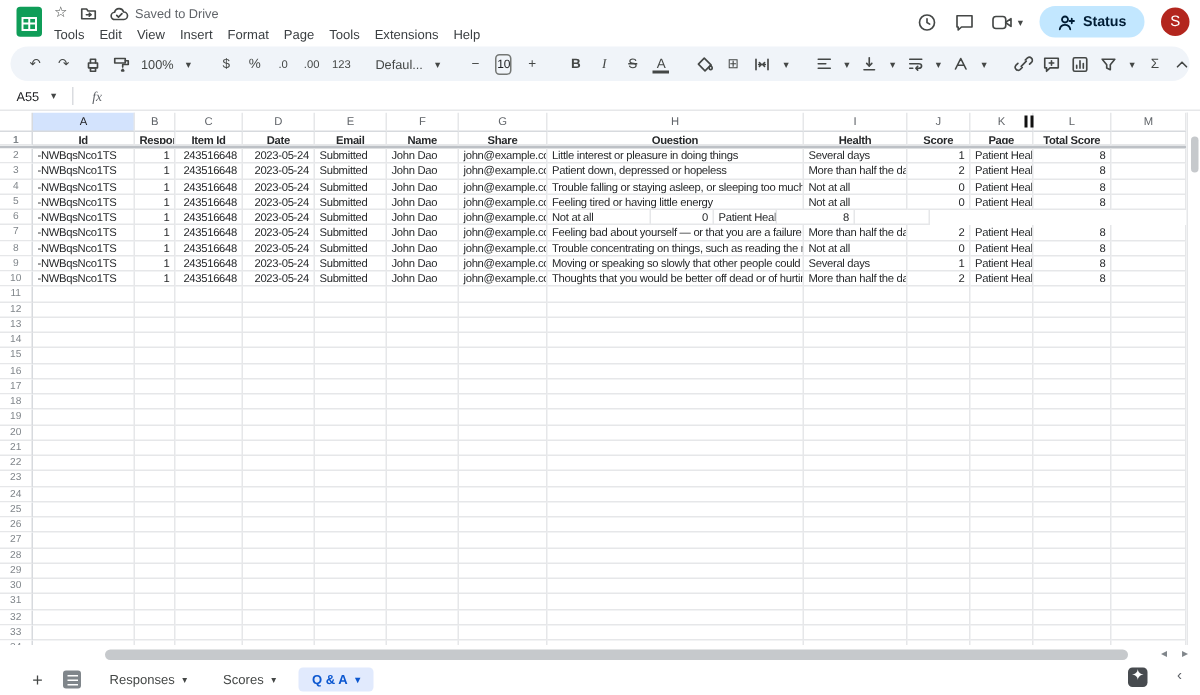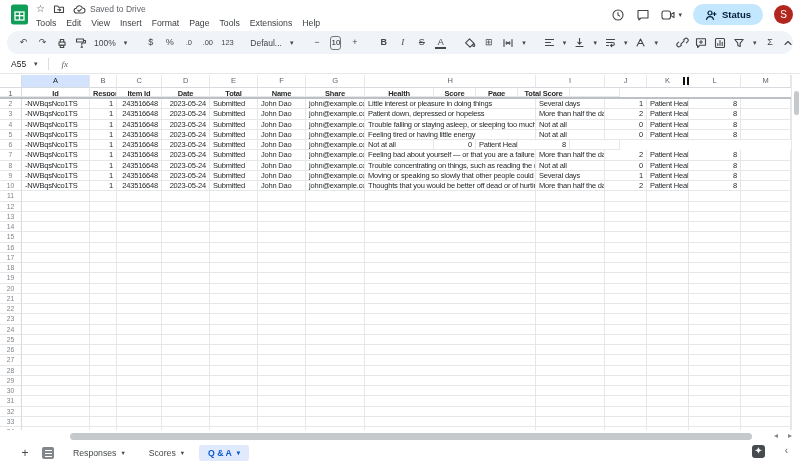--- a/index.html
+++ b/index.html
@@ -313,23 +313,24 @@
       <div class="gc colhead" style="width:42px">K</div>
       <div class="gc colhead" style="width:52px">L</div>
       <div class="gc colhead" style="width:50px">M</div>
     </div>
     <div class="grow hrow">
       <div class="gc rownum" style="width:22px;line-height:11px">1</div>
       <div class="gc" style="width:68px">Id</div>
       <div class="gc" style="width:27px">Response</div>
       <div class="gc" style="width:45px">Item Id</div>
       <div class="gc" style="width:48px">Date</div>
-      <div class="gc" style="width:48px">Total</div>
+      <div class="gc" style="width:48px">Email</div>
       <div class="gc" style="width:48px">Name</div>
       <div class="gc" style="width:59px">Share</div>
+      <div class="gc" style="width:171px">Question</div>
       <div class="gc" style="width:69px">Health</div>
       <div class="gc" style="width:42px">Score</div>
       <div class="gc" style="width:42px">Page</div>
       <div class="gc" style="width:52px">Total Score</div>
       <div class="gc" style="width:50px"></div>
     </div>
     <div class="grow drow">
       <div class="gc rownum" style="width:22px">2</div>
       <div class="gc" style="width:68px">-NWBqsNco1TS</div>
       <div class="gc r" style="width:27px">1</div>

